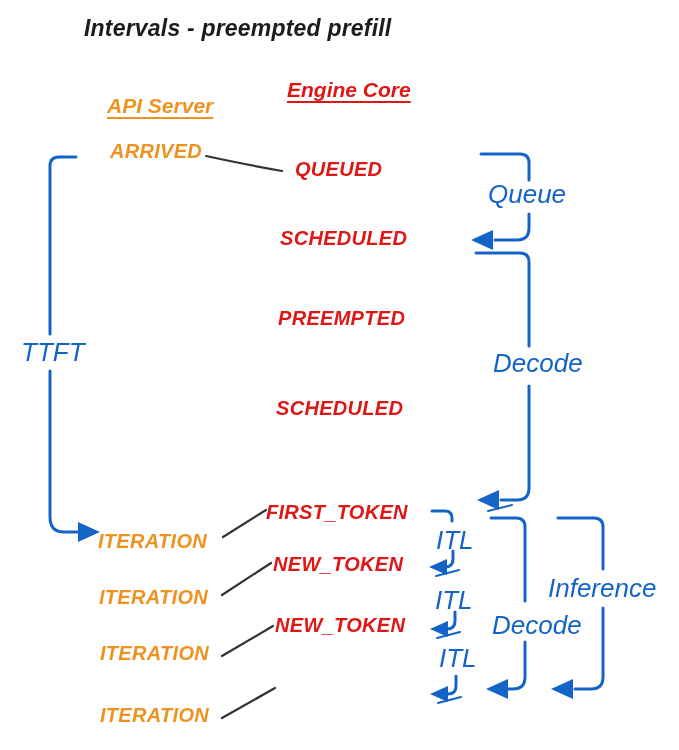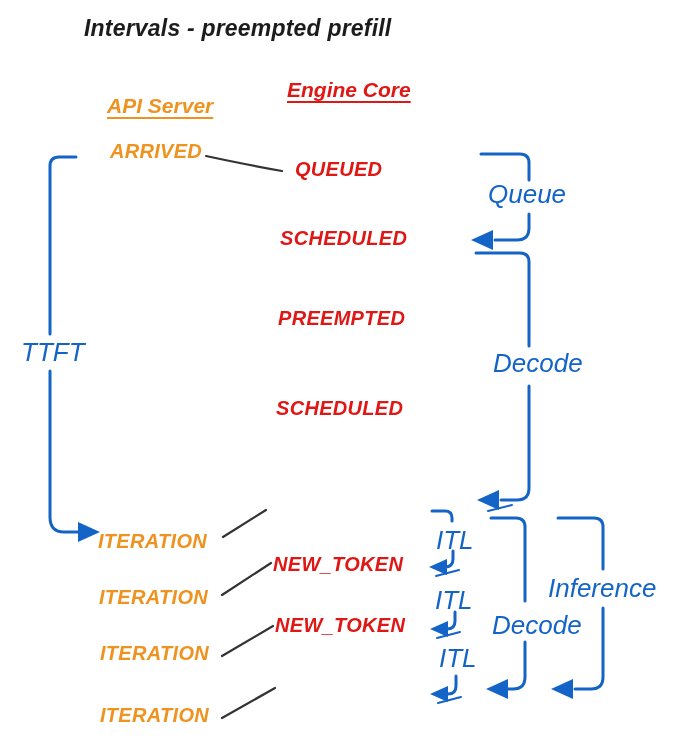--- a/index.html
+++ b/index.html
@@ -85,20 +85,21 @@
   <div class="lbl hand evt orange" style="left:110px;top:141px;">ARRIVED</div>
   <div class="lbl hand evt orange" style="left:98px;top:531px;">ITERATION</div>
   <div class="lbl hand evt orange" style="left:99px;top:587px;">ITERATION</div>
   <div class="lbl hand evt orange" style="left:100px;top:643px;">ITERATION</div>
   <div class="lbl hand evt orange" style="left:100px;top:705px;">ITERATION</div>
 
   <div class="lbl hand evt red" style="left:295px;top:159px;">QUEUED</div>
   <div class="lbl hand evt red" style="left:280px;top:228px;">SCHEDULED</div>
   <div class="lbl hand evt red" style="left:278px;top:308px;">PREEMPTED</div>
   <div class="lbl hand evt red" style="left:276px;top:398px;">SCHEDULED</div>
+  <div class="lbl hand evt red" style="left:266px;top:502px;">FIRST_TOKEN</div>
   <div class="lbl hand evt red" style="left:273px;top:554px;">NEW_TOKEN</div>
   <div class="lbl hand evt red" style="left:275px;top:615px;">NEW_TOKEN</div>
 
   <div class="lbl blue-lbl" style="left:21px;top:339px;">TTFT</div>
   <div class="lbl blue-lbl" style="left:488px;top:181px;">Queue</div>
   <div class="lbl blue-lbl" style="left:493px;top:350px;">Decode</div>
   <div class="lbl blue-lbl" style="left:436px;top:527px;">ITL</div>
   <div class="lbl blue-lbl" style="left:435px;top:587px;">ITL</div>
   <div class="lbl blue-lbl" style="left:439px;top:645px;">ITL</div>
   <div class="lbl blue-lbl" style="left:492px;top:606px;margin-top:6px;">Decode</div>

